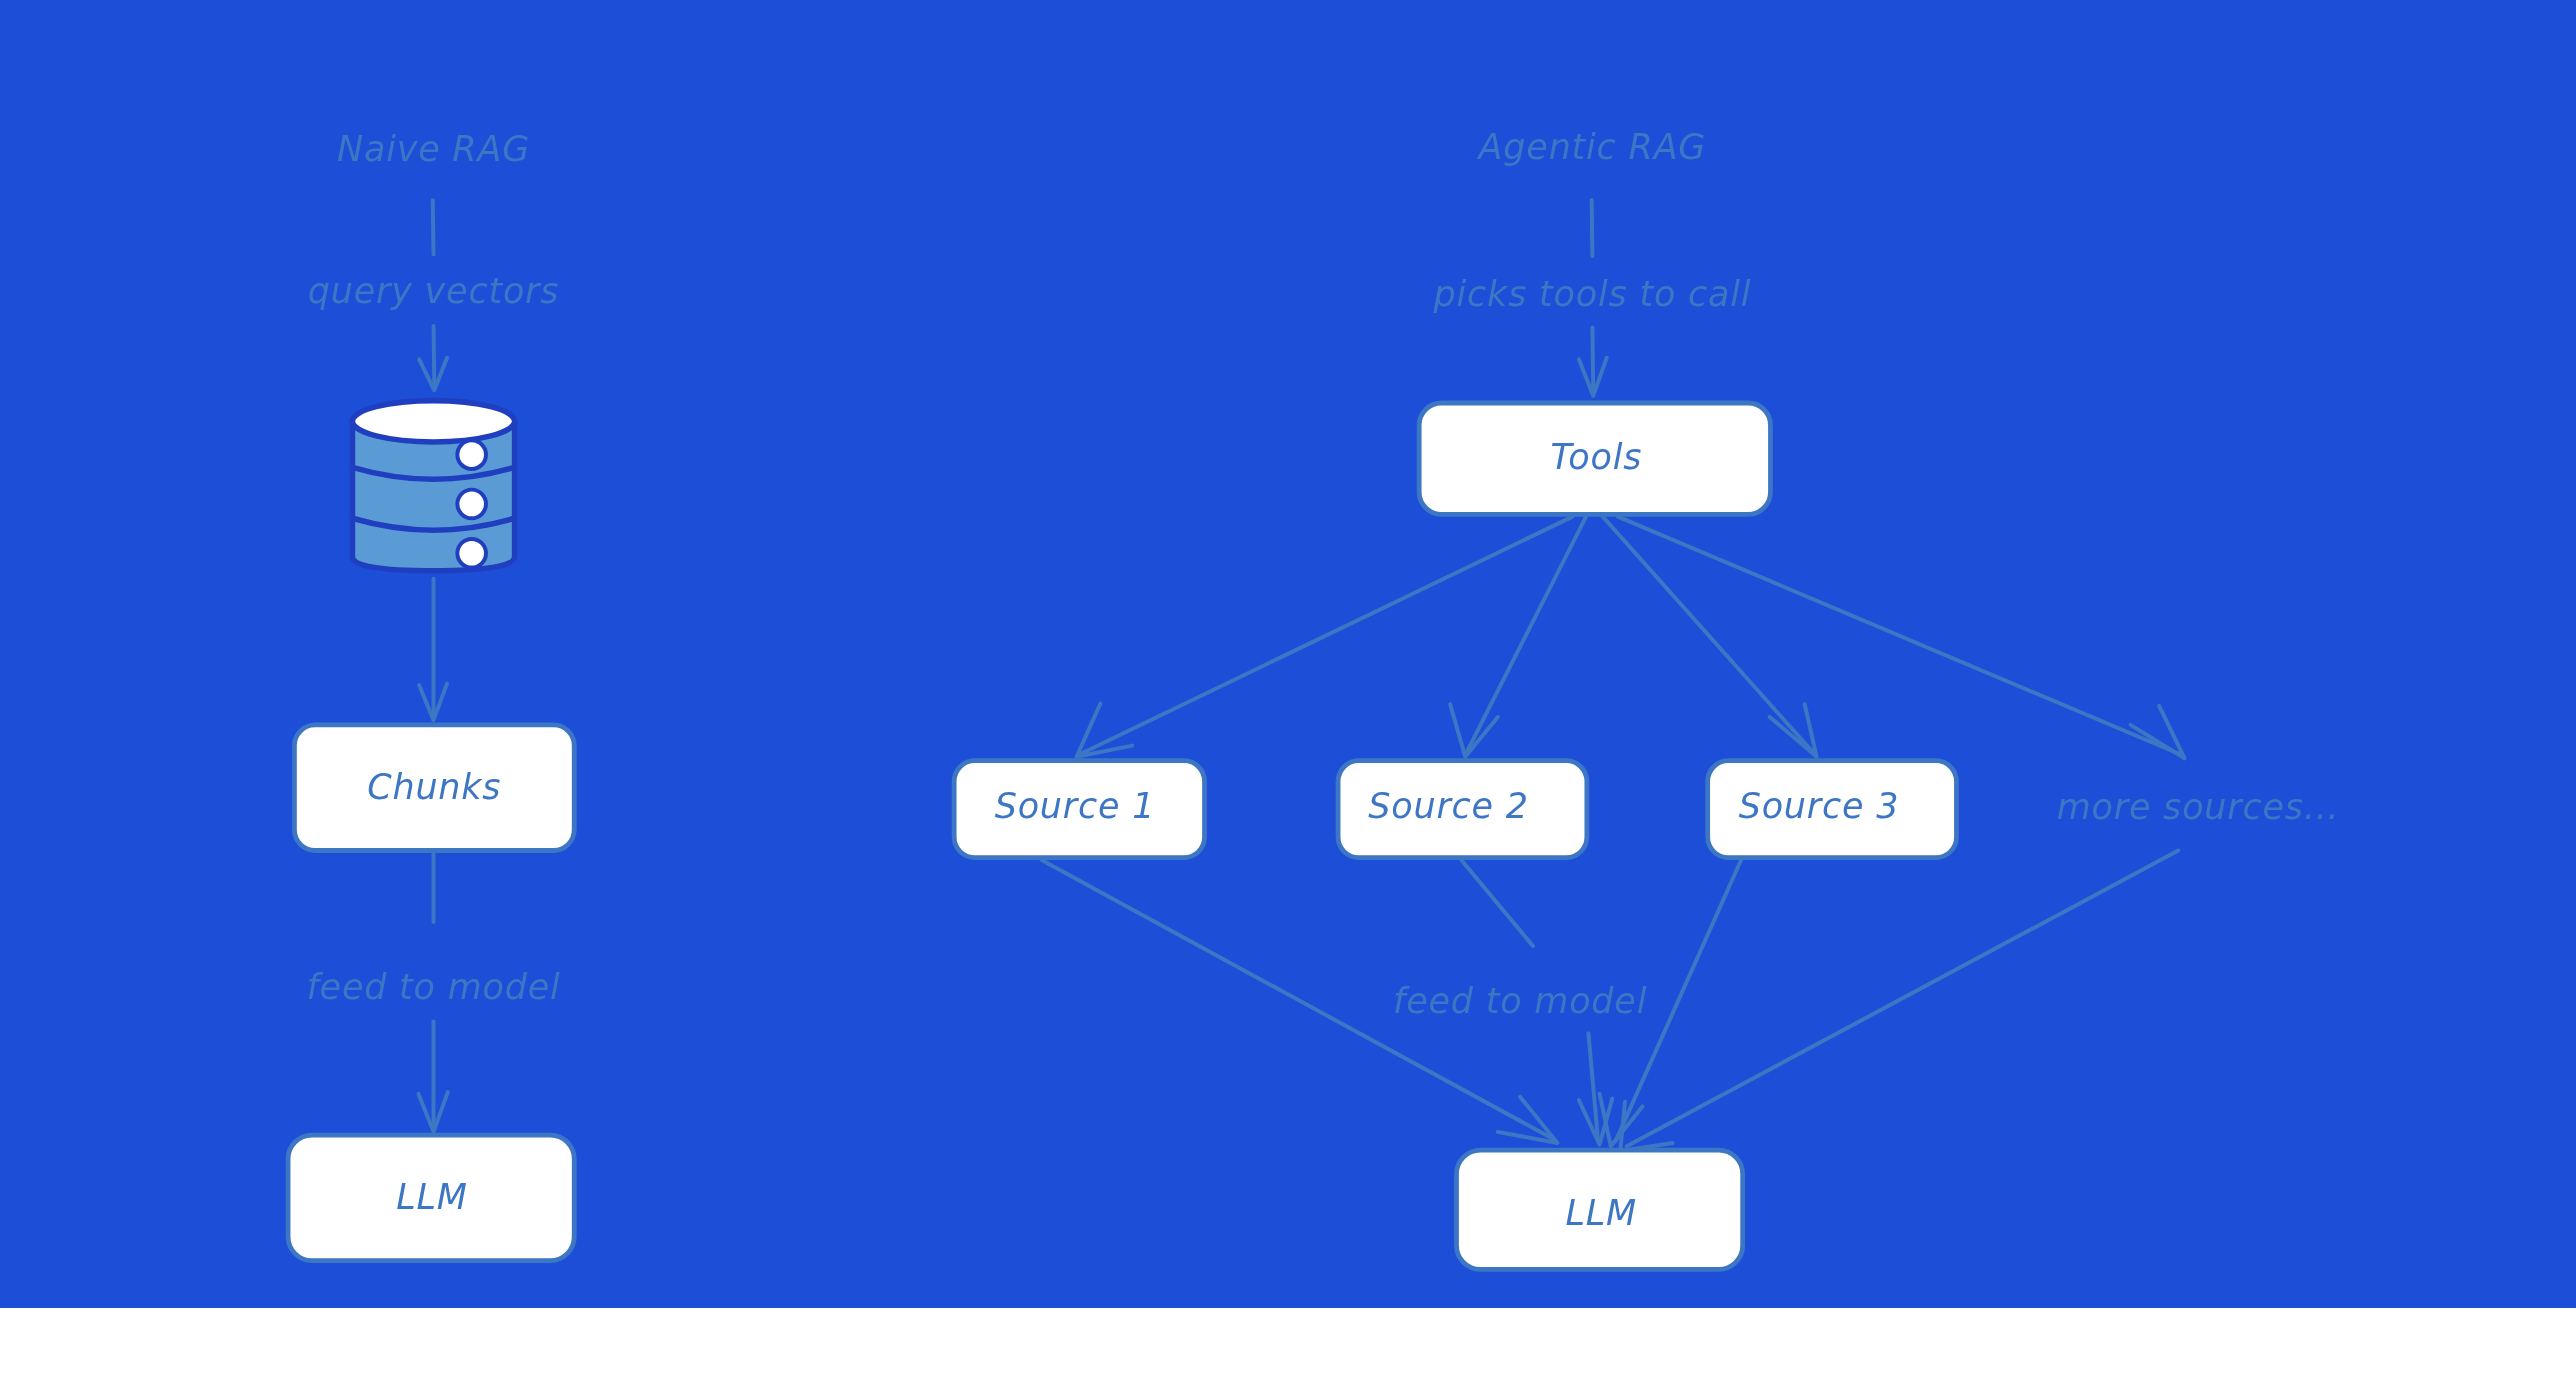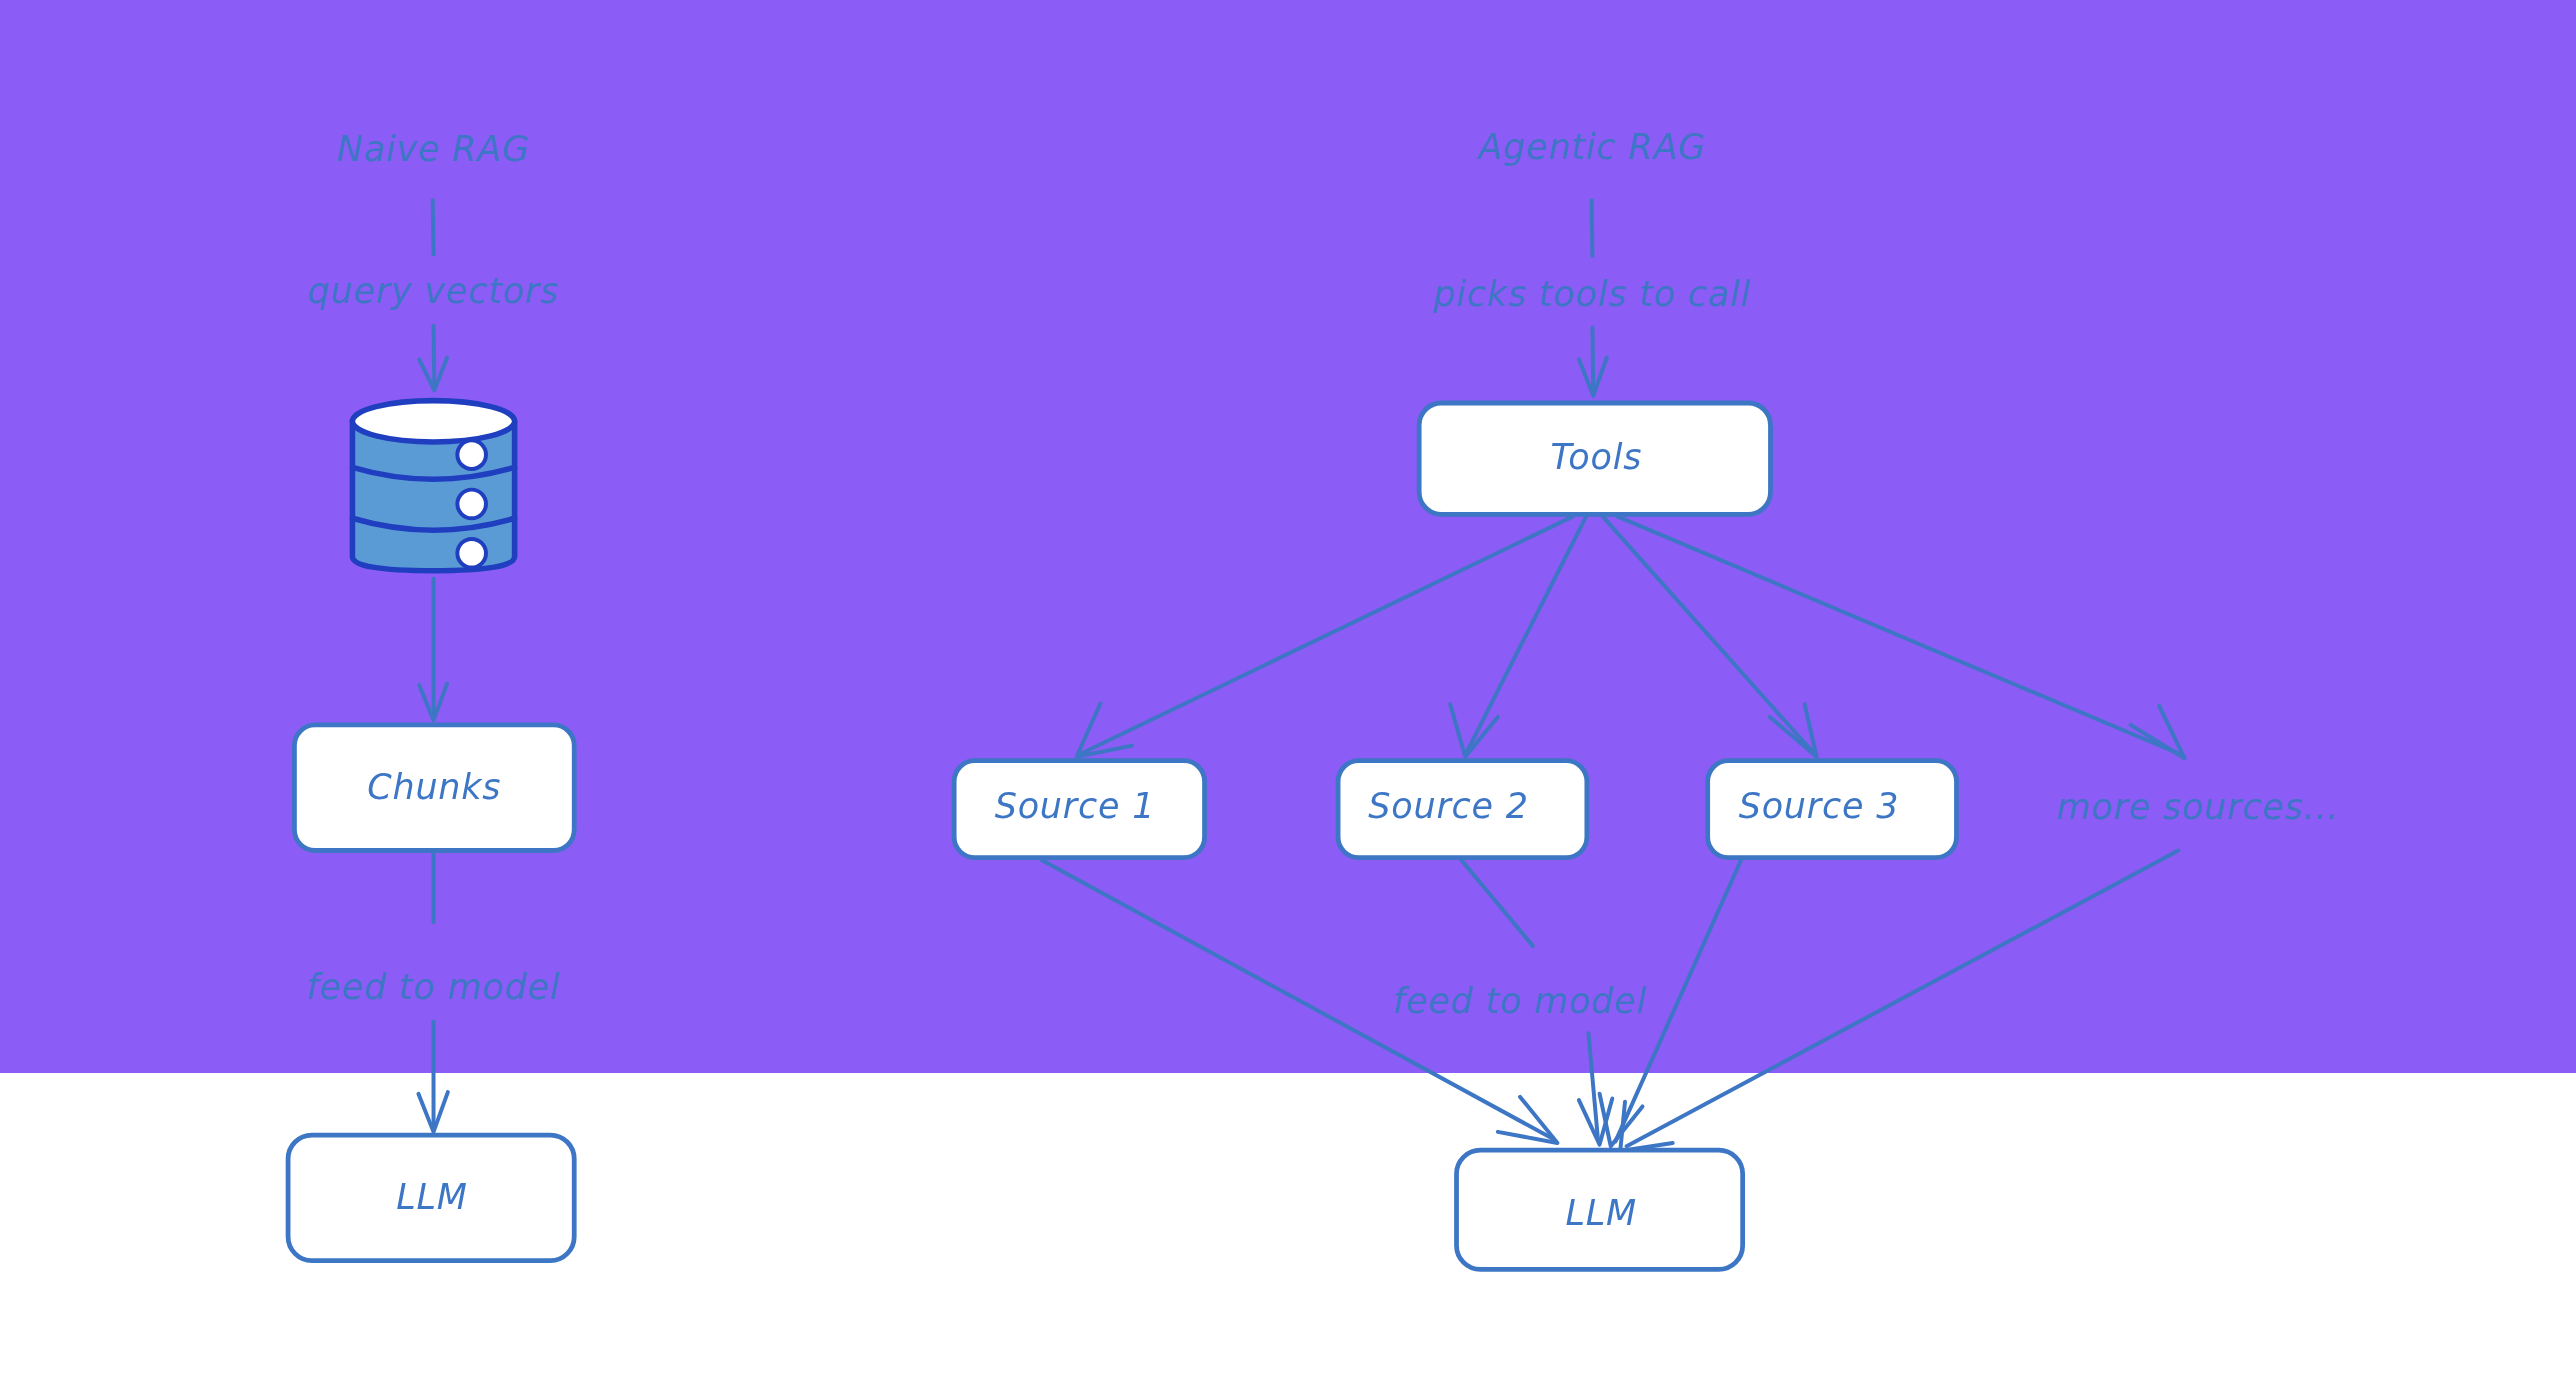--- a/index.html
+++ b/index.html
@@ -9,22 +9,22 @@
   }
   body {
     width: 2576px;
     height: 1391px;
     font-family: "DejaVu Sans", sans-serif;
     overflow: hidden;
   }
   #canvas {
     position: relative;
     width: 2576px;
-    height: 1073px;
-    background: #8b5cf6;
+    height: 1308px;
+    background: #1d4ed8;
   }
   svg#diagram {
     position: absolute;
     left: 0;
     top: 0;
     width: 2576px;
     height: 1391px;
     display: block;
   }
   .hand-text {

